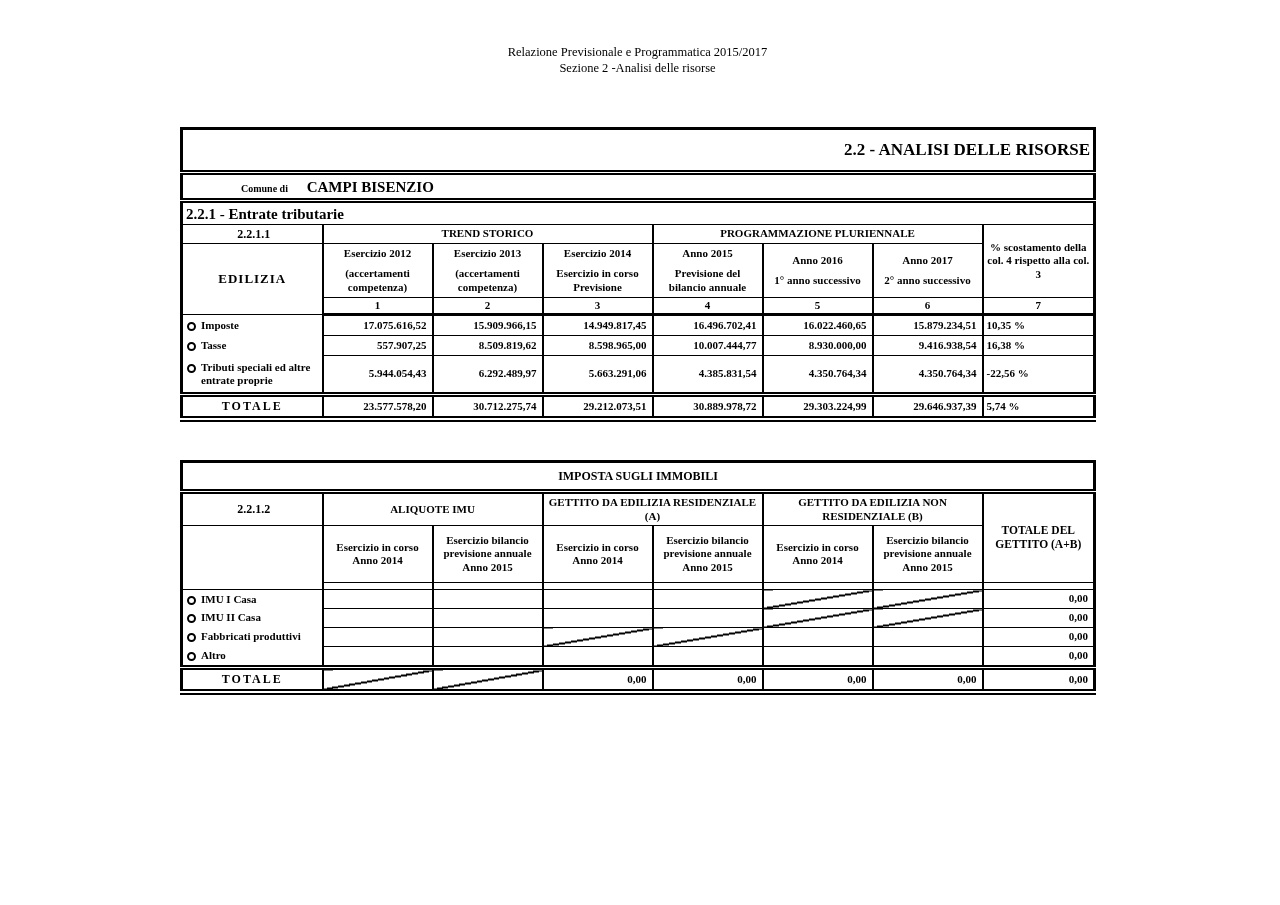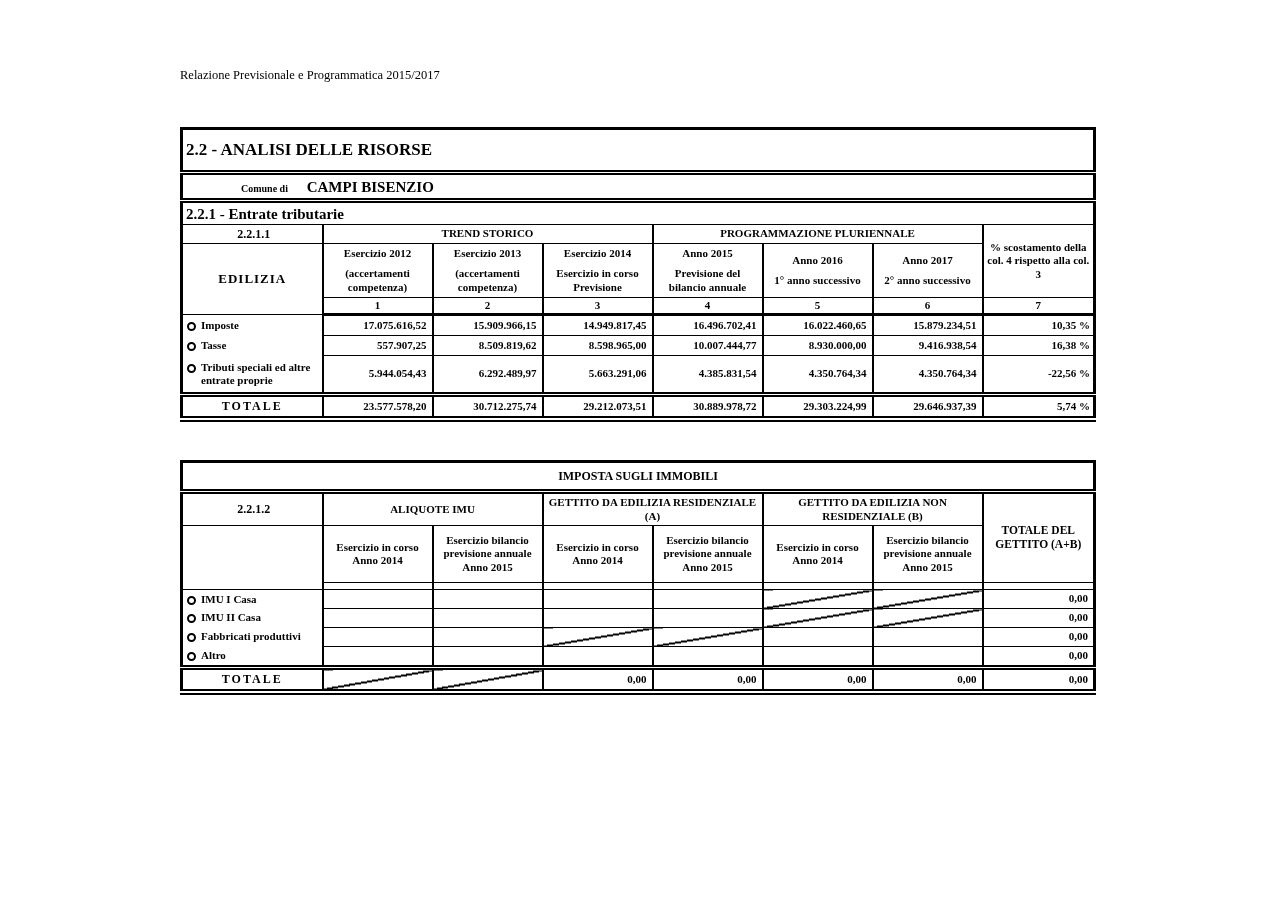--- a/index.html
+++ b/index.html
@@ -1,57 +1,57 @@
 <!DOCTYPE html>
 <html><head>
 <meta charset="utf-8">
 <style>
   html, body { margin:0; padding:0; }
   body {
     width:1280px; height:905px; background:#ffffff; color:#000;
     font-family:"Liberation Serif", serif; overflow:hidden; position:relative;
   }
   .doc-header {
-    position:absolute; top:67px; left:180px; width:915px;
-    text-align:left; font-size:12.5px; line-height:16px; font-weight:normal;
+    position:absolute; top:44px; left:180px; width:915px;
+    text-align:center; font-size:12.5px; line-height:16px; font-weight:normal;
   }
   table.tbl {
     border-collapse:collapse; table-layout:fixed; width:915px;
     position:absolute; left:180px; border:3px solid #000;
   }
   table.t1 { top:127px; border-bottom:6px double #000; }
   table.t2 { top:460px; border-bottom:6px double #000; }
   .tbl td {
     border-left:2px solid #000; border-right:2px solid #000;
     border-top:1px solid #000; border-bottom:1px solid #000;
     font-weight:bold; font-size:11px; padding:0 3px; overflow:hidden;
     vertical-align:middle; line-height:1.2;
   }
   
-  td.c-title { height:40px; text-align:left; font-size:17px; border-bottom:5px double #000; }
+  td.c-title { height:40px; text-align:right; font-size:17px; border-bottom:5px double #000; }
   td.c-comune { height:23px; text-align:left; border-bottom:5px double #000; padding-left:58px; }
   .comune-l { font-size:10px; }
   .comune-v { font-size:15px; margin-left:16px; }
   td.c-section { height:21px; text-align:left; font-size:15px; }
   td.c-banner { height:26px; text-align:center; font-size:12px; border-bottom:5px double #000; }
 
   tr.band td { height:18px; text-align:center; }
   td.code { text-align:left; padding-left:6px; font-size:12px; }
   td.scost { text-align:center; }
   td.entrate { text-align:center; font-size:13px; letter-spacing:1px; }
   tr.hdr td { height:53px; text-align:center; }
   .h-t { margin-bottom:7px; }
   tr.nums td { height:15px; text-align:center; border-bottom:3px solid #000; }
 
   td.lbl { border-top:none; border-bottom:none; text-align:left; padding-left:4px; }
   .lblwrap { display:flex; align-items:flex-start; }
   .bullet { display:inline-block; width:5px; height:5px; border:2px solid #000;
             border-radius:50%; margin:3px 5px 0 0; flex:none; }
   td.num { text-align:right; padding-right:5px; }
-  td.pct { text-align:right; }
+  td.pct { text-align:left; }
   tr.r1 td, tr.r2 td { height:19px; }
   tr.r3 td { height:36px; }
   tr.trow td { border-top:5px double #000; height:19px; }
   td.tlabel { text-align:center; font-size:12px; letter-spacing:2px; }
 
   
   tr.band2 td { height:31px; text-align:center; }
   tr.sub td { height:56px; text-align:center; }
   tr.spacer td { height:6px; padding:0; }
   tr.d2 td { height:18px; }
@@ -60,20 +60,21 @@
     background-image:linear-gradient(to bottom right,
       transparent calc(50% - 1px), #000 calc(50% - 1px),
       #000 calc(50% + 1px), transparent calc(50% + 1px));
   }
 </style>
 </head>
 <body>
 
 <div class="doc-header">
   <div>Relazione Previsionale e Programmatica 2015/2017</div>
+  <div>Sezione 2 -Analisi delle risorse</div>
 </div>
 
 <table class="tbl t1">
   <colgroup>
     <col style="width:141px">
       <col style="width:110px">
       <col style="width:110px">
       <col style="width:110px">
     <col style="width:110px">
       <col style="width:110px">

